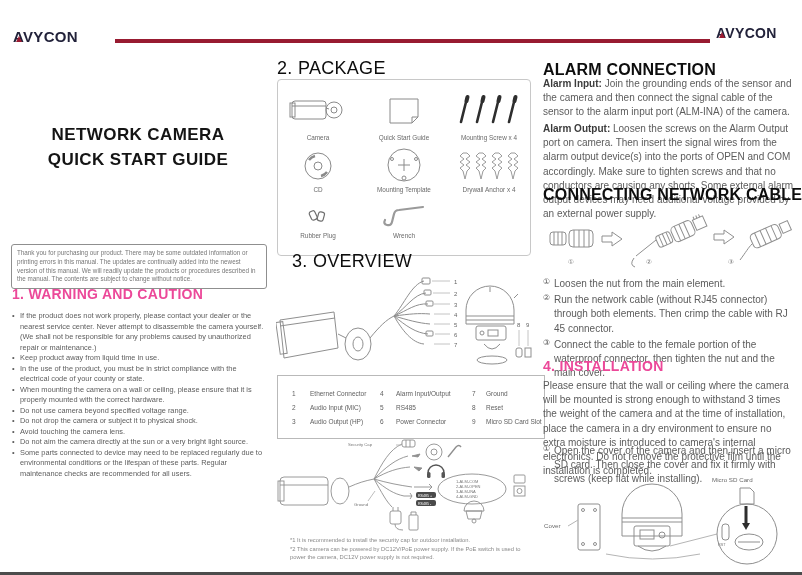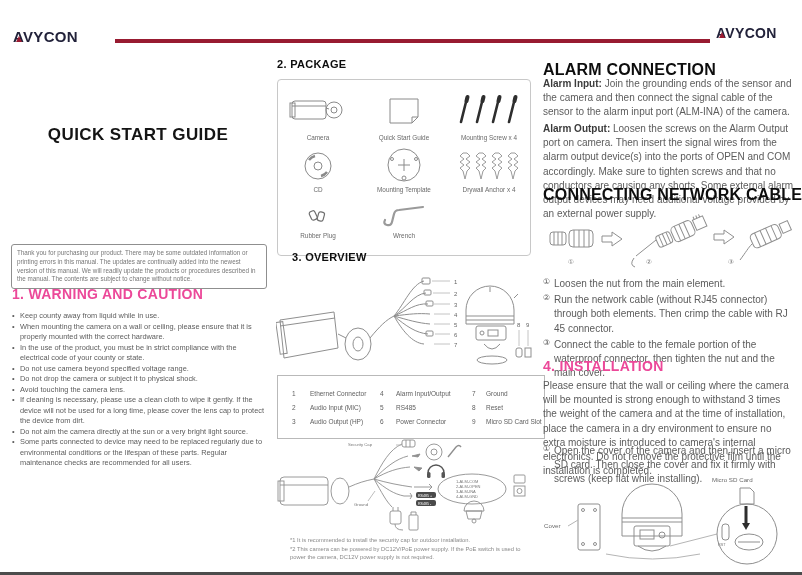--- a/index.html
+++ b/index.html
@@ -10,21 +10,21 @@
         color:#22223a;letter-spacing:.3px;}
   .logo .logo-text{position:relative;z-index:1;}
   .logo-accent{position:absolute;left:3px;bottom:3px;width:0;height:0;z-index:2;
         border-left:3.5px solid transparent;border-right:3.5px solid transparent;
         border-bottom:6px solid #9b1b31;}
   .logo-left{left:13px;top:8px;font-size:15px;}
   .logo-right{left:716px;top:5px;font-size:14px;}
   .rule{position:absolute;left:115px;top:19px;width:595px;height:4px;background:#981b31;}
   
   .h-big{font-weight:800;color:#ec4899;font-size:14px;letter-spacing:.3px;}
-  .h-mid{font-weight:700;color:#0d0d0d;font-size:11px;letter-spacing:.3px;}
+  .h-mid{font-weight:400;color:#0d0d0d;font-size:18px;letter-spacing:.3px;}
   .h-small{font-weight:800;color:#0d0d0d;font-size:16px;letter-spacing:.2px;}
   .body-txt{font-size:10px;line-height:1.42;color:#5c5c5c;}
   .lead{font-weight:700;color:#3c3c3c;}
   
   .title{position:absolute;left:12px;top:103px;width:252px;text-align:center;
          font-weight:800;font-size:17px;line-height:1.45;color:#141414;letter-spacing:.4px;}
   .notice{position:absolute;left:11px;top:224px;width:244px;border:1px solid #8f8f8f;
           border-radius:3px;padding:4px 5px;font-size:6.3px;line-height:1.4;color:#777;}
   .warn-head{position:absolute;left:12px;top:266px;}
   .warn-list{position:absolute;left:12px;top:291px;width:255px;}
@@ -77,34 +77,35 @@
     <span class="logo-text">AVYCON</span>
     <i class="logo-accent"></i>
   </div>
   <div class="rule"></div>
   <div class="logo logo-right">
     <span class="logo-text">AVYCON</span>
     <i class="logo-accent"></i>
   </div>
 
   <div class="title">
+    <div>NETWORK CAMERA</div>
     <div>QUICK START GUIDE</div>
   </div>
 
   <div class="notice">Thank you for purchasing our product. There may be some outdated information or printing errors in this manual. The updates are continually added into the newest version of this manual. We will readily update the products or procedures described in the manual. The contents are subject to change without notice.</div>
 
   <div class="warn-head h-big">1. WARNING AND CAUTION</div>
   <div class="warn-list">
-    <div class="bullet">Keep county away from liquid while in use.</div>
+    <div class="bullet">If the product does not work properly, please contact your dealer or the nearest service center. Never attempt to disassemble the camera yourself. (We shall not be responsible for any problems caused by unauthorized repair or maintenance.)</div>
+    <div class="bullet">Keep product away from liquid time in use.</div>
+    <div class="bullet">In the use of the product, you must be in strict compliance with the electrical code of your county or state.</div>
     <div class="bullet">When mounting the camera on a wall or ceiling, please ensure that it is properly mounted with the correct hardware.</div>
-    <div class="bullet">In the use of the product, you must be in strict compliance with the electrical code of your county or state.</div>
     <div class="bullet">Do not use camera beyond specified voltage range.</div>
     <div class="bullet">Do not drop the camera or subject it to physical shock.</div>
     <div class="bullet">Avoid touching the camera lens.</div>
-    <div class="bullet">If cleaning is necessary, please use a clean cloth to wipe it gently. If the device will not be used for a long time, please cover the lens cap to protect the device from dirt.</div>
     <div class="bullet">Do not aim the camera directly at the sun or a very bright light source.</div>
     <div class="bullet">Some parts connected to device may need to be replaced regularly due to environmental conditions or the lifespan of these parts. Regular maintenance checks are recommended for all users.</div>
   </div>
 
   <div class="pkg-head h-mid">2. PACKAGE</div>
 
   <div class="pkg-box">
 
     <div class="pkg-cell">
       <svg width="58" height="40" viewBox="0 0 58 40">

